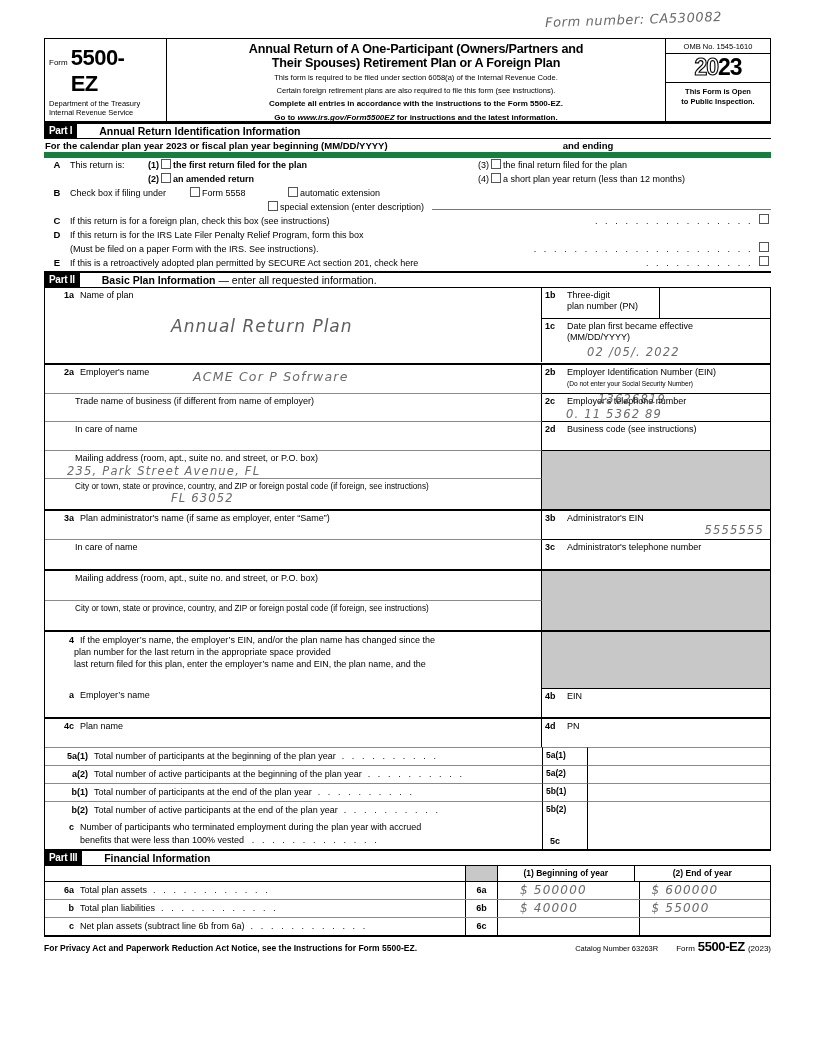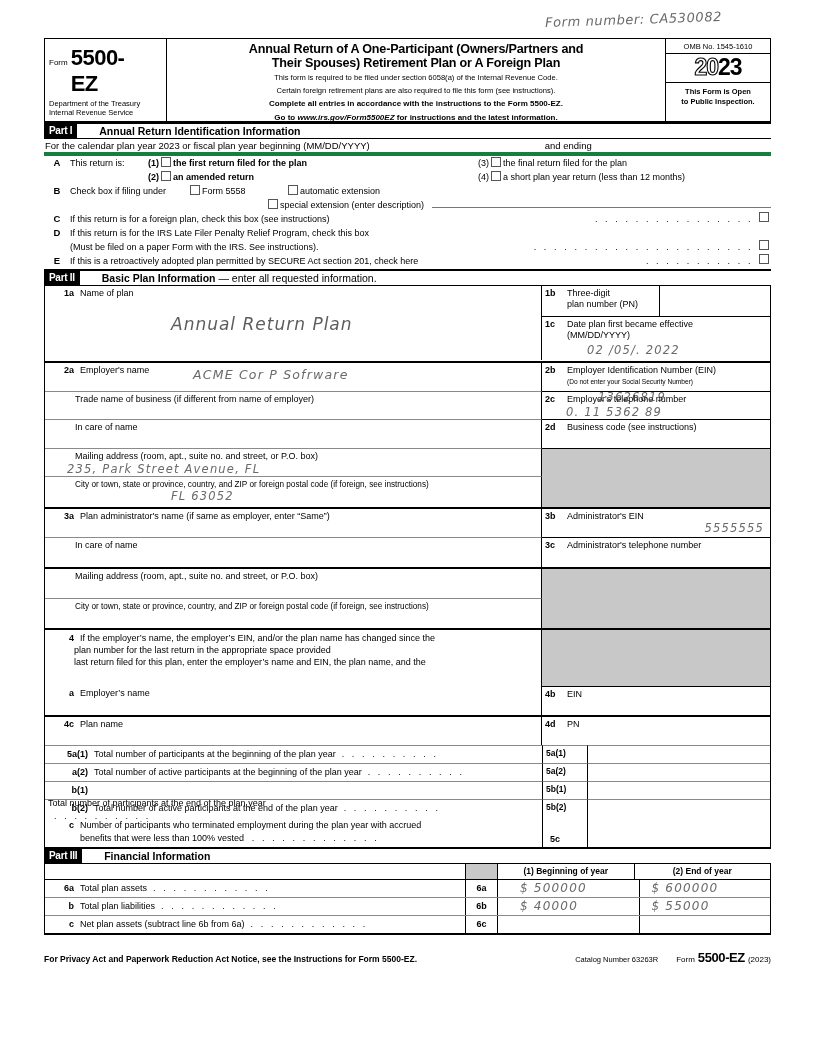--- a/index.html
+++ b/index.html
@@ -28,21 +28,21 @@
   .yr{font-size:23px;font-weight:bold;line-height:25px;letter-spacing:-1px;}
   .yr .hollow{color:#fff;-webkit-text-stroke:1.1px #000;}
   .openbox{font-size:7.5px;font-weight:bold;line-height:9.5px;padding:4px 2px;}
 
   
   .partbar{display:flex;align-items:center;border-bottom:1px solid #000;border-top:2px solid #000;height:14px;}
   .parttag{background:#000;color:#fff;font-size:10px;font-weight:bold;padding:0 5px;height:14px;line-height:14px;letter-spacing:-0.3px;}
   .parttxt{font-size:10.5px;font-weight:bold;margin-left:22px;}
 
   
-  .calyr{font-size:9.5px;font-weight:normal;border-bottom:4px solid #15803d;padding:1px 0 1px 1px;display:flex;align-items:center;}
+  .calyr{font-size:9.5px;font-weight:bold;border-bottom:6px solid #15803d;padding:1px 0 1px 1px;display:flex;align-items:center;}
   .calyr .ending{margin-left:175px;}
   .pi{border-bottom:2px solid #000;padding-bottom:1px;}
   .pirow{display:flex;font-size:9px;line-height:14px;}
   .pirow .ltr{width:26px;text-align:center;font-weight:bold;font-size:9.5px;}
   .cb{display:inline-block;width:8px;height:8px;border:1px solid #555;background:#fff;vertical-align:-1px;margin:0 2px;}
   .colA{width:350px;font-weight:bold;}
   .dots{letter-spacing:2.6px;font-size:9px;}
 
   
   .grid{border-left:1px solid #000;border-right:1px solid #000;}
@@ -63,21 +63,21 @@
   .hw-top{position:absolute;left:545px;top:12px;font-family:"DejaVu Sans",sans-serif;font-style:italic;color:#6a6a6a;font-size:13px;letter-spacing:0.6px;transform:rotate(-2deg);}
 
   
   .fin{border-left:1px solid #000;border-right:1px solid #000;}
   .finhead{display:flex;font-size:8.5px;font-weight:bold;}
   .fc-lbl{width:420px;box-sizing:border-box;}
   .fc-no{width:33px;box-sizing:border-box;border-left:1px solid #000;border-right:1px solid #000;text-align:center;}
   .fc-v{flex:1;box-sizing:border-box;text-align:center;border-right:1px solid #000;}
   .fc-v:last-child{border-right:none;}
   .finrow{display:flex;font-size:9px;line-height:17px;height:17px;}
-  .footer{display:flex;align-items:baseline;font-size:8.5px;font-weight:bold;padding-top:15px;}
+  .footer{display:flex;align-items:baseline;font-size:8.5px;font-weight:bold;padding-top:2px;}
 </style>
 </head>
 <body>
 
 <div class="page">
 
   <div class="hw-top">Form number: CA530082</div>
 
   <div class="form">
 
@@ -148,21 +148,21 @@
       </div>
       <div class="pirow">
         <span class="ltr">C</span>
         <span>If this return is for a foreign plan, check this box (see instructions)</span>
         <span style="flex:1"></span>
         <span class="dots">.&nbsp;.&nbsp;.&nbsp;.&nbsp;.&nbsp;.&nbsp;.&nbsp;.&nbsp;.&nbsp;.&nbsp;.&nbsp;.&nbsp;.&nbsp;.&nbsp;.&nbsp;.</span>
         <span class="cb" style="margin-left:6px"></span>
       </div>
       <div class="pirow">
         <span class="ltr">D</span>
-        <span>If this return is for the IRS Late Filer Penalty Relief Program, check this box</span>
+        <span>If this return is for the IRS Late Filer Penalty Relief Program, form this box</span>
       </div>
       <div class="pirow">
         <span class="ltr"></span>
         <span>(Must be filed on a paper Form with the IRS. See instructions).</span>
         <span style="flex:1"></span>
         <span class="dots">.&nbsp;.&nbsp;.&nbsp;.&nbsp;.&nbsp;.&nbsp;.&nbsp;.&nbsp;.&nbsp;.&nbsp;.&nbsp;.&nbsp;.&nbsp;.&nbsp;.&nbsp;.&nbsp;.&nbsp;.&nbsp;.&nbsp;.&nbsp;.&nbsp;.</span>
         <span class="cb" style="margin-left:6px"></span>
       </div>
       <div class="pirow">
         <span class="ltr">E</span>
@@ -333,21 +333,21 @@
                 <span class="dots" style="margin-left:6px">.&nbsp;.&nbsp;.&nbsp;.&nbsp;.&nbsp;.&nbsp;.&nbsp;.&nbsp;.&nbsp;.</span>
               </div>
             </div>
             <div class="tlineg" style="width:46px;box-sizing:border-box;border-left:1px solid #000;border-right:1px solid #000;">
               <div class="cellpad b" style="font-size:8.5px">5a(2)</div>
             </div>
             <div class="tlineg" style="flex:1"></div>
           </div>
           <div class="gr">
             <div class="gl tlineg" style="height:18px;border-right:none;">
-              <div class="cellpad" style="display:flex;line-height:13px;flex-direction:column;">
+              <div class="cellpad" style="display:flex;line-height:13px;">
                 <span class="numl" style="width:40px">b(1)</span>
                 <span>Total number of participants at the end of the plan year</span>
                 <span class="dots" style="margin-left:6px">.&nbsp;.&nbsp;.&nbsp;.&nbsp;.&nbsp;.&nbsp;.&nbsp;.&nbsp;.&nbsp;.</span>
               </div>
             </div>
             <div class="tlineg" style="width:46px;box-sizing:border-box;border-left:1px solid #000;border-right:1px solid #000;">
               <div class="cellpad b" style="font-size:8.5px">5b(1)</div>
             </div>
             <div class="tlineg" style="flex:1"></div>
           </div>

